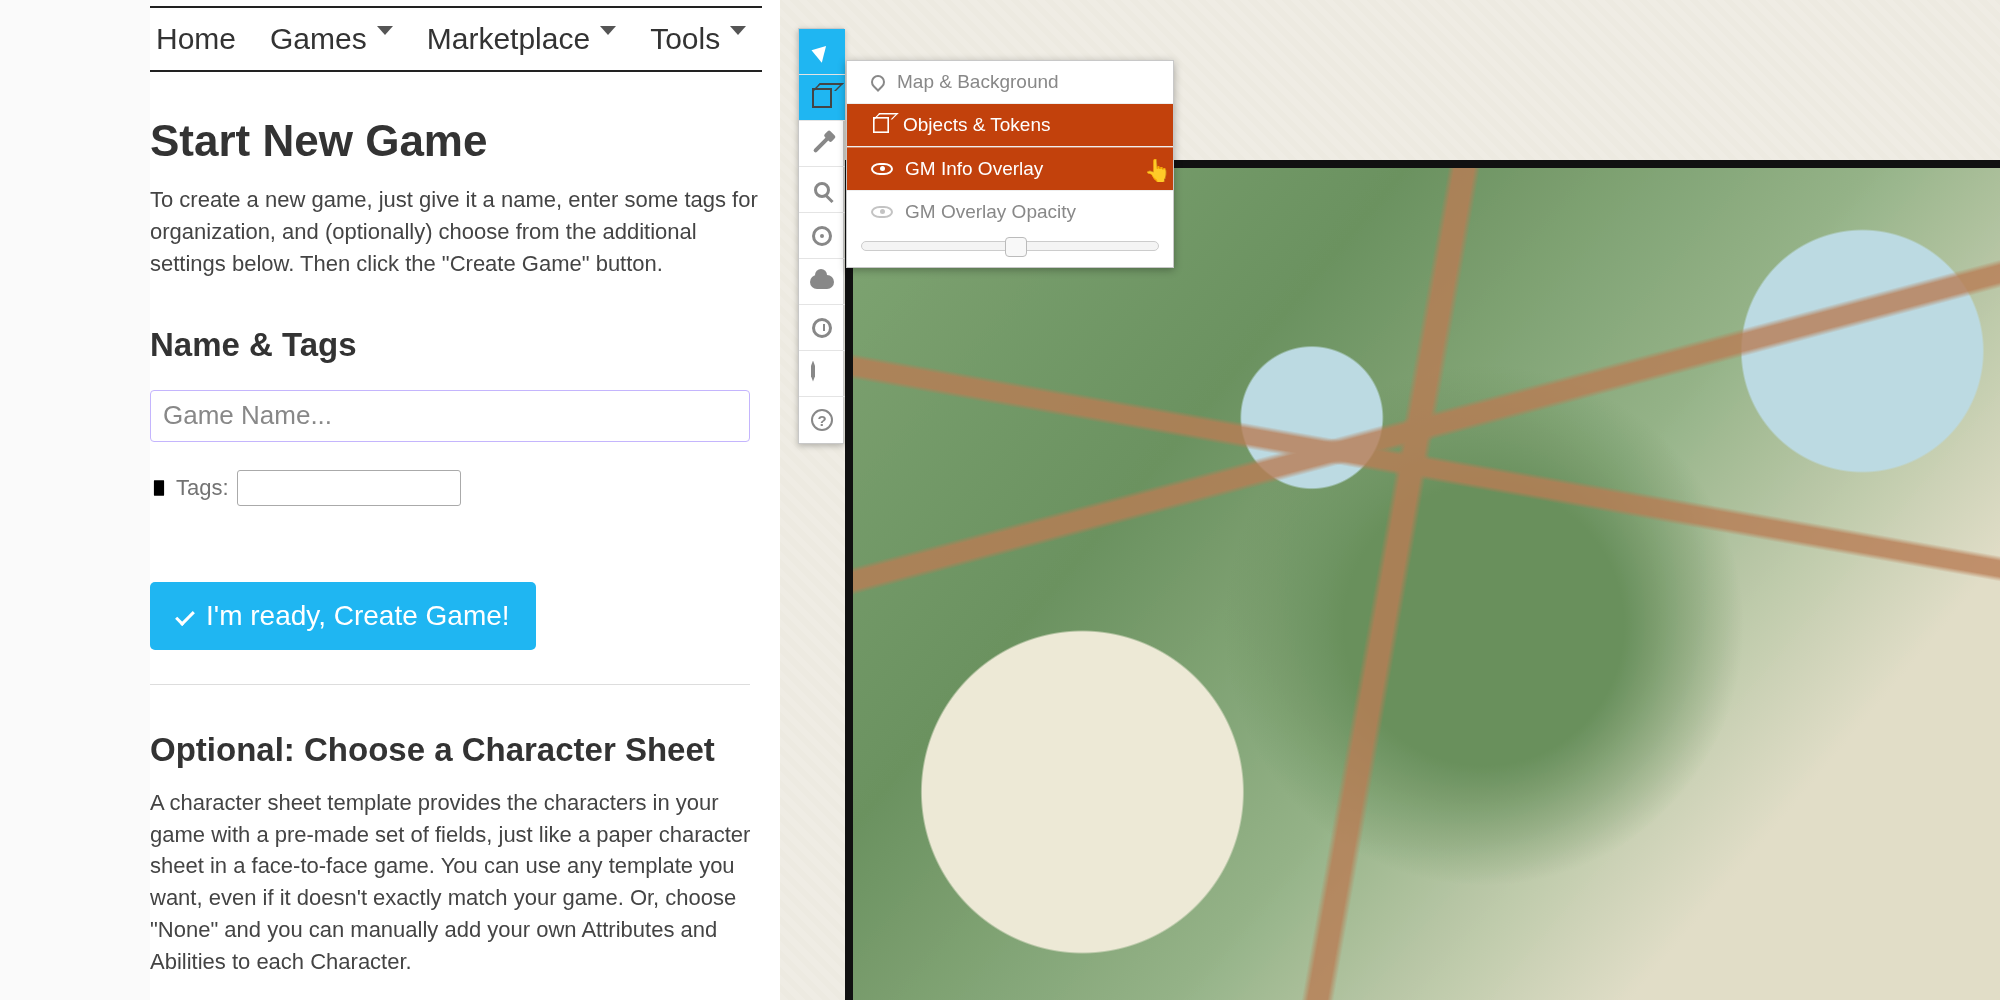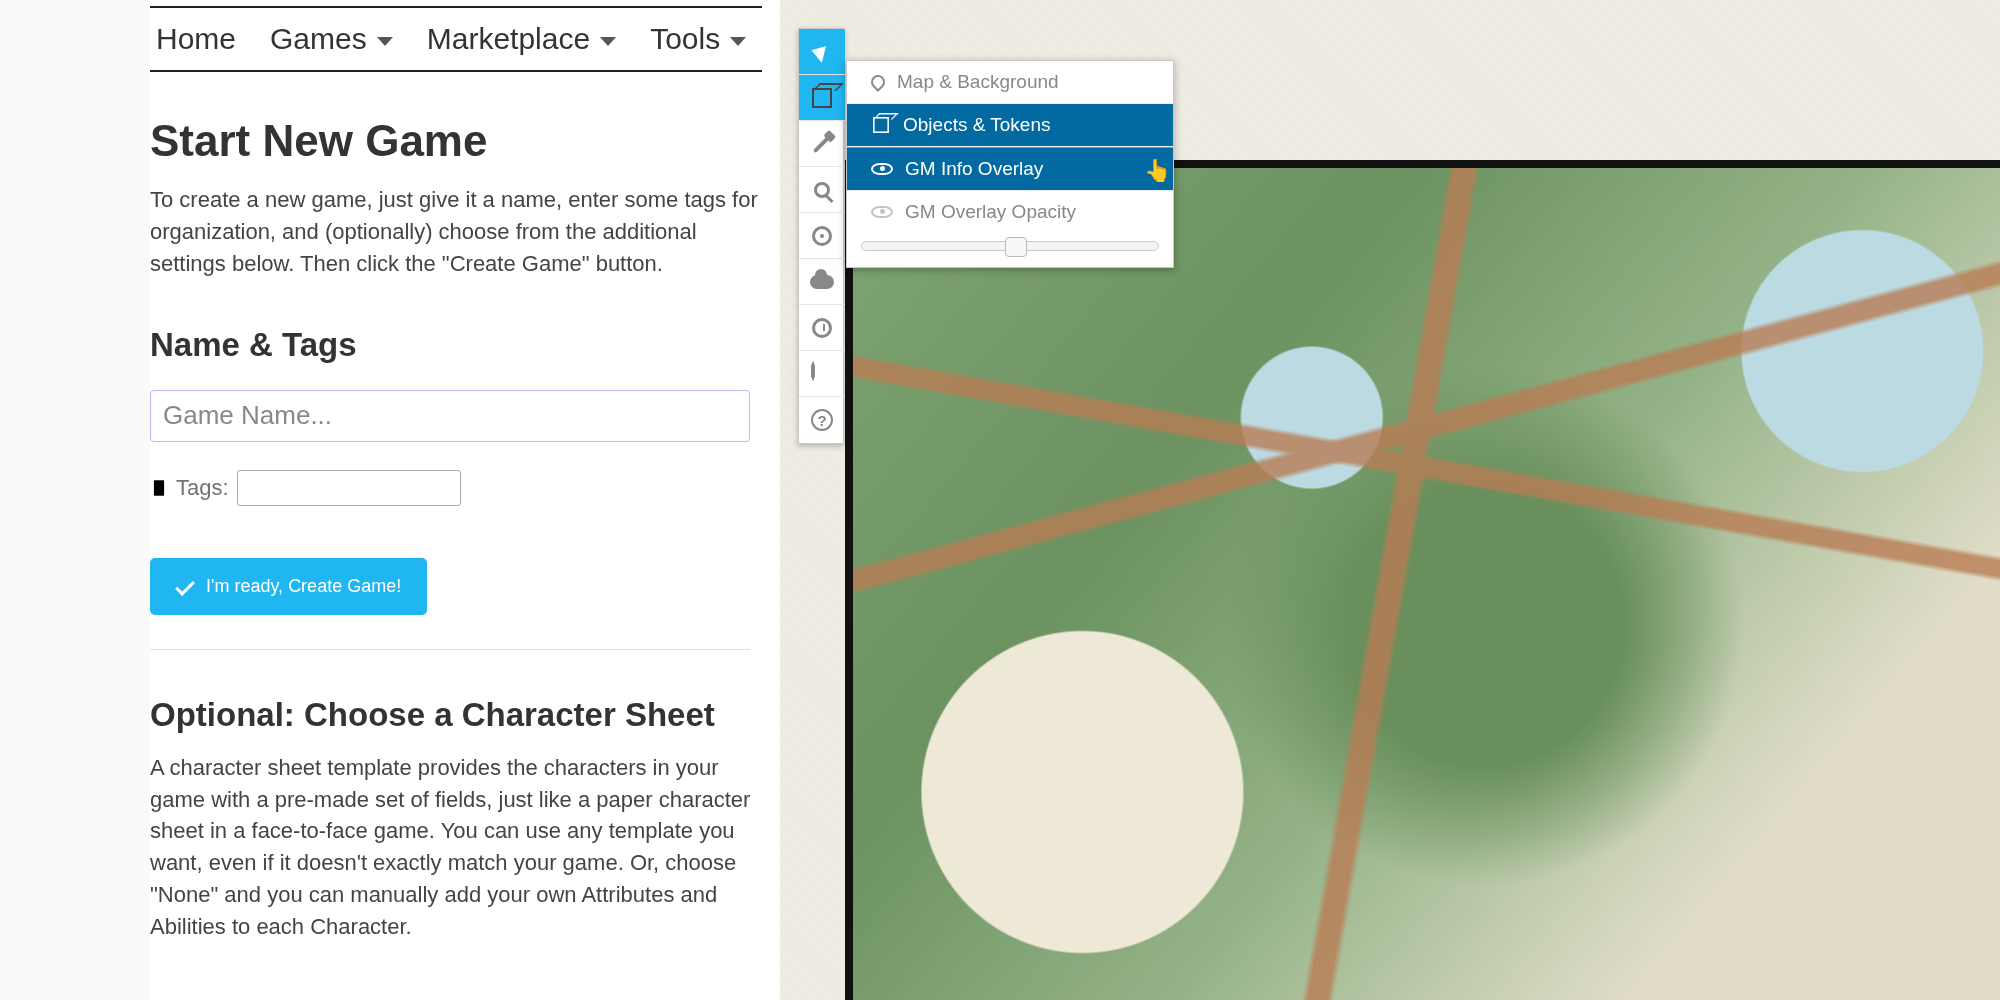--- a/index.html
+++ b/index.html
@@ -4,36 +4,36 @@
 <style>
   * { box-sizing: border-box; margin: 0; padding: 0; }
   html, body { width: 2000px; height: 1000px; font-family: "Helvetica Neue", Arial, sans-serif; background: #fafafa; overflow: hidden; }
   .split { display: flex; width: 100%; height: 100%; }
   .left-pane { width: 780px; height: 100%; background: #fafafa; display: flex; justify-content: flex-end; }
   .left-inner { width: 630px; background: #ffffff; padding: 0 18px 0 0; }
   .right-pane { flex: 1; height: 100%; position: relative; background: #f0efe9; }
 
   
   .topnav { border-top: 2px solid #222; border-bottom: 2px solid #222; display: flex; gap: 34px; padding: 14px 6px; margin-top: 6px; }
-  .topnav .item { font-size: 30px; color: #333; display: flex; align-items: center; gap: 10px; cursor: pointer; }
+  .topnav .item { font-size: 30px; color: #333; display: flex; align-items: flex-start; gap: 10px; cursor: pointer; }
   .caret-down { width: 0; height: 0; border-left: 8px solid transparent; border-right: 8px solid transparent; border-top: 9px solid #555; margin-top: 4px; }
 
   
   h1.page-title { font-size: 44px; font-weight: 700; color: #333; margin-top: 44px; }
   p.desc { font-size: 22px; color: #444; line-height: 1.45; margin-top: 18px; }
   h2.section { font-size: 33px; font-weight: 700; color: #333; margin-top: 46px; }
 
   
   .game-name-input { width: 600px; height: 52px; border: 1px solid #c4b5fd; border-radius: 4px; font-size: 26px; padding: 0 12px; color: #888; margin-top: 26px; }
   .game-name-input::placeholder { color: #888; }
   .tags-row { display: flex; align-items: center; gap: 8px; margin-top: 28px; }
   .tag-icon { width: 18px; height: 18px; background: #000; transform: rotate(45deg); clip-path: polygon(0 40%, 40% 0, 100% 60%, 60% 100%); }
   .tags-label { font-size: 22px; color: #737373; }
   .tags-input { width: 224px; height: 36px; border: 1px solid #aaa; border-radius: 3px; }
-  .create-btn { display: inline-flex; align-items: center; gap: 12px; background: #1fb6f2; color: #fff; border: none; border-radius: 5px; padding: 18px 26px; font-size: 18px; margin-top: 52px; cursor: pointer; justify-content: space-between; }
+  .create-btn { display: inline-flex; align-items: center; gap: 12px; background: #1fb6f2; color: #fff; border: none; border-radius: 5px; padding: 18px 26px; font-size: 28px; margin-top: 76px; cursor: pointer; justify-content: space-between; }
   .check-icon { width: 18px; height: 10px; border-left: 3px solid #fff; border-bottom: 3px solid #fff; transform: rotate(-45deg); }
   .divider { border: none; border-top: 1px solid #ddd; margin-top: 34px; width: 600px; }
 
   
   .canvas-bg { position: absolute; inset: 0; background:
     repeating-linear-gradient(45deg, #efece4 0 6px, #edeae1 6px 12px); }
   .map-img { position: absolute; top: 160px; left: 65px; right: 0; bottom: 0; overflow: hidden; }
   .map-border { position: absolute; inset: 0; border: 8px solid #111; border-right: none; border-bottom: none; }
   .map-fill { position: absolute; inset: 8px 0 0 8px; background:
     radial-gradient(circle at 40% 30%, #b9d6dd 0 70px, transparent 72px),
@@ -51,21 +51,21 @@
   }
 
   .toolbar { position: absolute; top: 28px; left: 18px; width: 46px; background: #fff; border: 1px solid #c8c8c8; box-shadow: 0 2px 6px rgba(0,0,0,.25); }
   .toolbar .tbtn { width: 46px; height: 46px; display: flex; align-items: center; justify-content: center; border-bottom: 1px solid #e4e4e4; cursor: pointer; color: #888; }
   .toolbar .tbtn:last-child { border-bottom: none; }
   .toolbar .tbtn.active { background: #1fb6f2; color: #fff; }
   .toolbar .tbtn.selected { background: #1fb6f2; color: #444; }
 
   .flyout { position: absolute; top: 60px; left: 66px; width: 328px; background: #fff; border: 1px solid #c8c8c8; box-shadow: 0 2px 8px rgba(0,0,0,.3); }
   .flyout .frow { display: flex; align-items: center; gap: 12px; padding: 10px 24px; font-size: 19px; color: #888; border-bottom: 1px solid #eee; cursor: pointer; }
-  .flyout .frow.highlight { background: #0369a1; color: #fff; }
+  .flyout .frow.highlight { background: #c2410c; color: #fff; }
   .flyout .frow.highlight + .frow.highlight { border-top: 1px solid rgba(255,255,255,.35); }
   .flyout .frow.noclick { cursor: default; }
   .flyout .slider-row { padding: 8px 14px 16px; }
   .flyout .slider-track { position: relative; height: 10px; border: 1px solid #ccc; border-radius: 5px; background: #f4f4f4; }
   .flyout .slider-thumb { position: absolute; top: -5px; width: 22px; height: 20px; background: #f8f8f8; border: 1px solid #bbb; border-radius: 4px; }
 
   .cursor-hand { position: absolute; top: 158px; left: 364px; font-size: 22px; pointer-events: none; }
 
   
   .ic { display: inline-block; }

